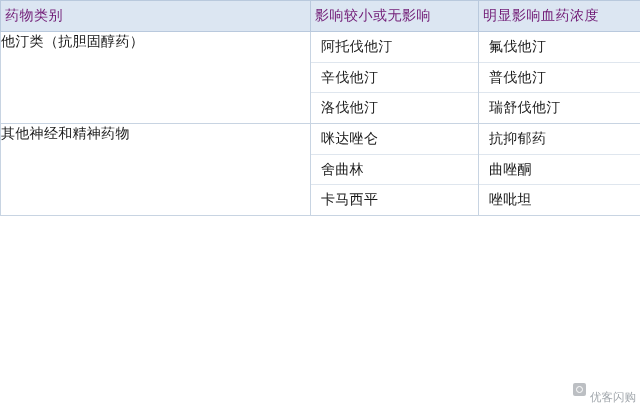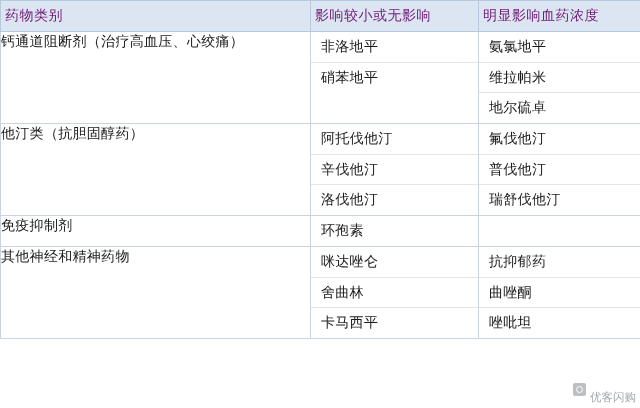--- a/index.html
+++ b/index.html
@@ -117,61 +117,34 @@
     </colgroup>
     <thead>
       <tr>
         <th>药物类别</th>
         <th>影响较小或无影响</th>
         <th>明显影响血药浓度</th>
       </tr>
     </thead>
     <tbody id="table-body">
         <tr>
-          <td class="cat">钙通道阻断剂（治疗高血压、心绞痛）</td>
-          <td>
-            <ul class="drug-list">
-              <li>非洛地平</li>
-              <li>硝苯地平</li>
-            </ul>
-          </td>
-          <td>
-            <ul class="drug-list">
-              <li>氨氯地平</li>
-              <li>维拉帕米</li>
-              <li>地尔硫卓</li>
-            </ul>
-          </td>
-        </tr>
-        <tr>
           <td class="cat">他汀类（抗胆固醇药）</td>
           <td>
             <ul class="drug-list">
               <li>阿托伐他汀</li>
               <li>辛伐他汀</li>
               <li>洛伐他汀</li>
             </ul>
           </td>
           <td>
             <ul class="drug-list">
               <li>氟伐他汀</li>
               <li>普伐他汀</li>
               <li>瑞舒伐他汀</li>
             </ul>
-          </td>
-        </tr>
-        <tr>
-          <td class="cat">免疫抑制剂</td>
-          <td>
-            <ul class="drug-list">
-              <li>环孢素</li>
-            </ul>
-          </td>
-          <td>
-            <ul class="drug-list"></ul>
           </td>
         </tr>
         <tr>
           <td class="cat">其他神经和精神药物</td>
           <td>
             <ul class="drug-list">
               <li>咪达唑仑</li>
               <li>舍曲林</li>
               <li>卡马西平</li>
             </ul>

